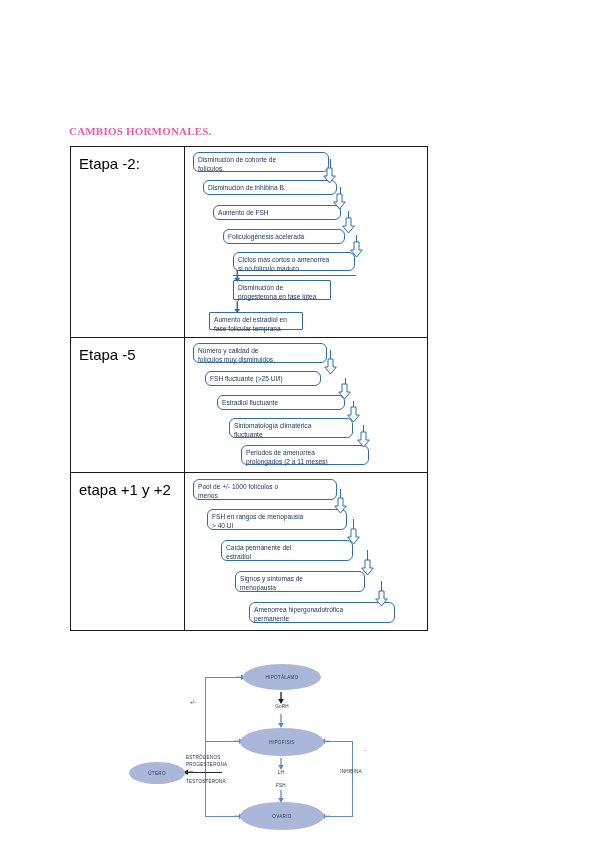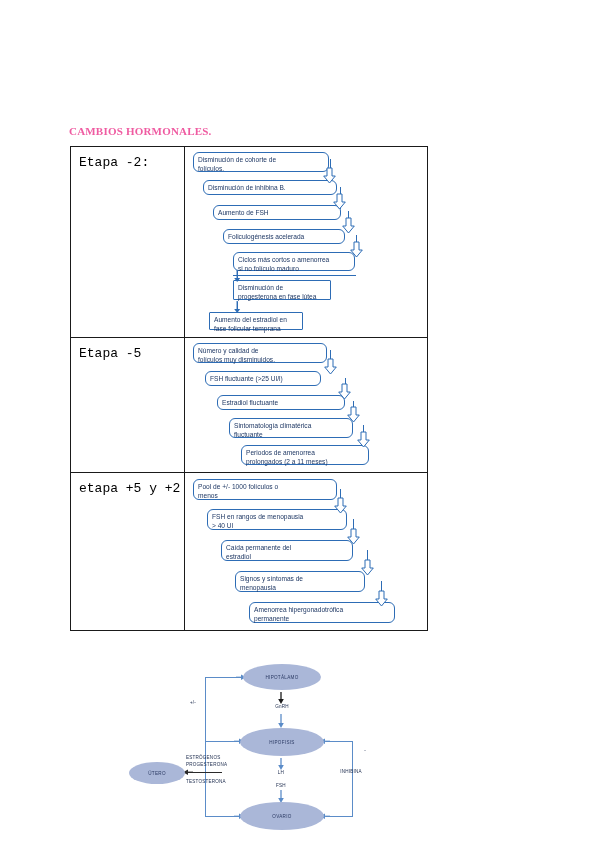--- a/index.html
+++ b/index.html
@@ -29,22 +29,22 @@
     border-collapse:collapse;
     table-layout:fixed;
   }
   .tbl td{
     border:1px solid #1a1a1a;
     vertical-align:top;
     padding:0;
   }
   .tbl td.lbl{
     width:105px;
-    font-family:Liberation Mono, monospace;
-    font-size:13px;
+    font-family:Liberation Sans, sans-serif;
+    font-size:15px;
     color:#000;
     padding:8px 0 0 8px;
     margin-top:21px;
   }
   .tbl td.body{position:relative;}
   .r1 .body{height:190px;}
   .r2 .body{height:134px;}
   .r3 .body{height:157px;}
 
   
@@ -218,21 +218,21 @@
           </div>
           <div class="arw" style="left:172px;top:93px;">
             <svg viewBox="0 0 13 17">
                 <path d="M4 1 H9 V9 H12.3 L6.5 16 L0.7 9 H4 Z" fill="#ffffff" stroke="#2d6cb5" stroke-width="1"></path>
               </svg>
           </div>
         </td>
       </tr>
 
       <tr class="r3">
-        <td class="lbl">etapa +5 y +2</td>
+        <td class="lbl">etapa +1 y +2</td>
         <td class="body">
 
           <div class="fbox round thick" style="left:8px;top:6px;width:144px;height:21px;">Pool de +/- 1000 folículos o
 menos</div>
           <div class="fbox round thick" style="left:22px;top:36px;width:140px;height:21px;">FSH en rangos de menopausia
 &gt; 40 UI</div>
           <div class="fbox round thick" style="left:36px;top:67px;width:132px;height:21px;">Caída permanente del
 estradiol</div>
           <div class="fbox round thick" style="left:50px;top:98px;width:130px;height:21px;">Signos y síntomas de
 menopausia</div>

